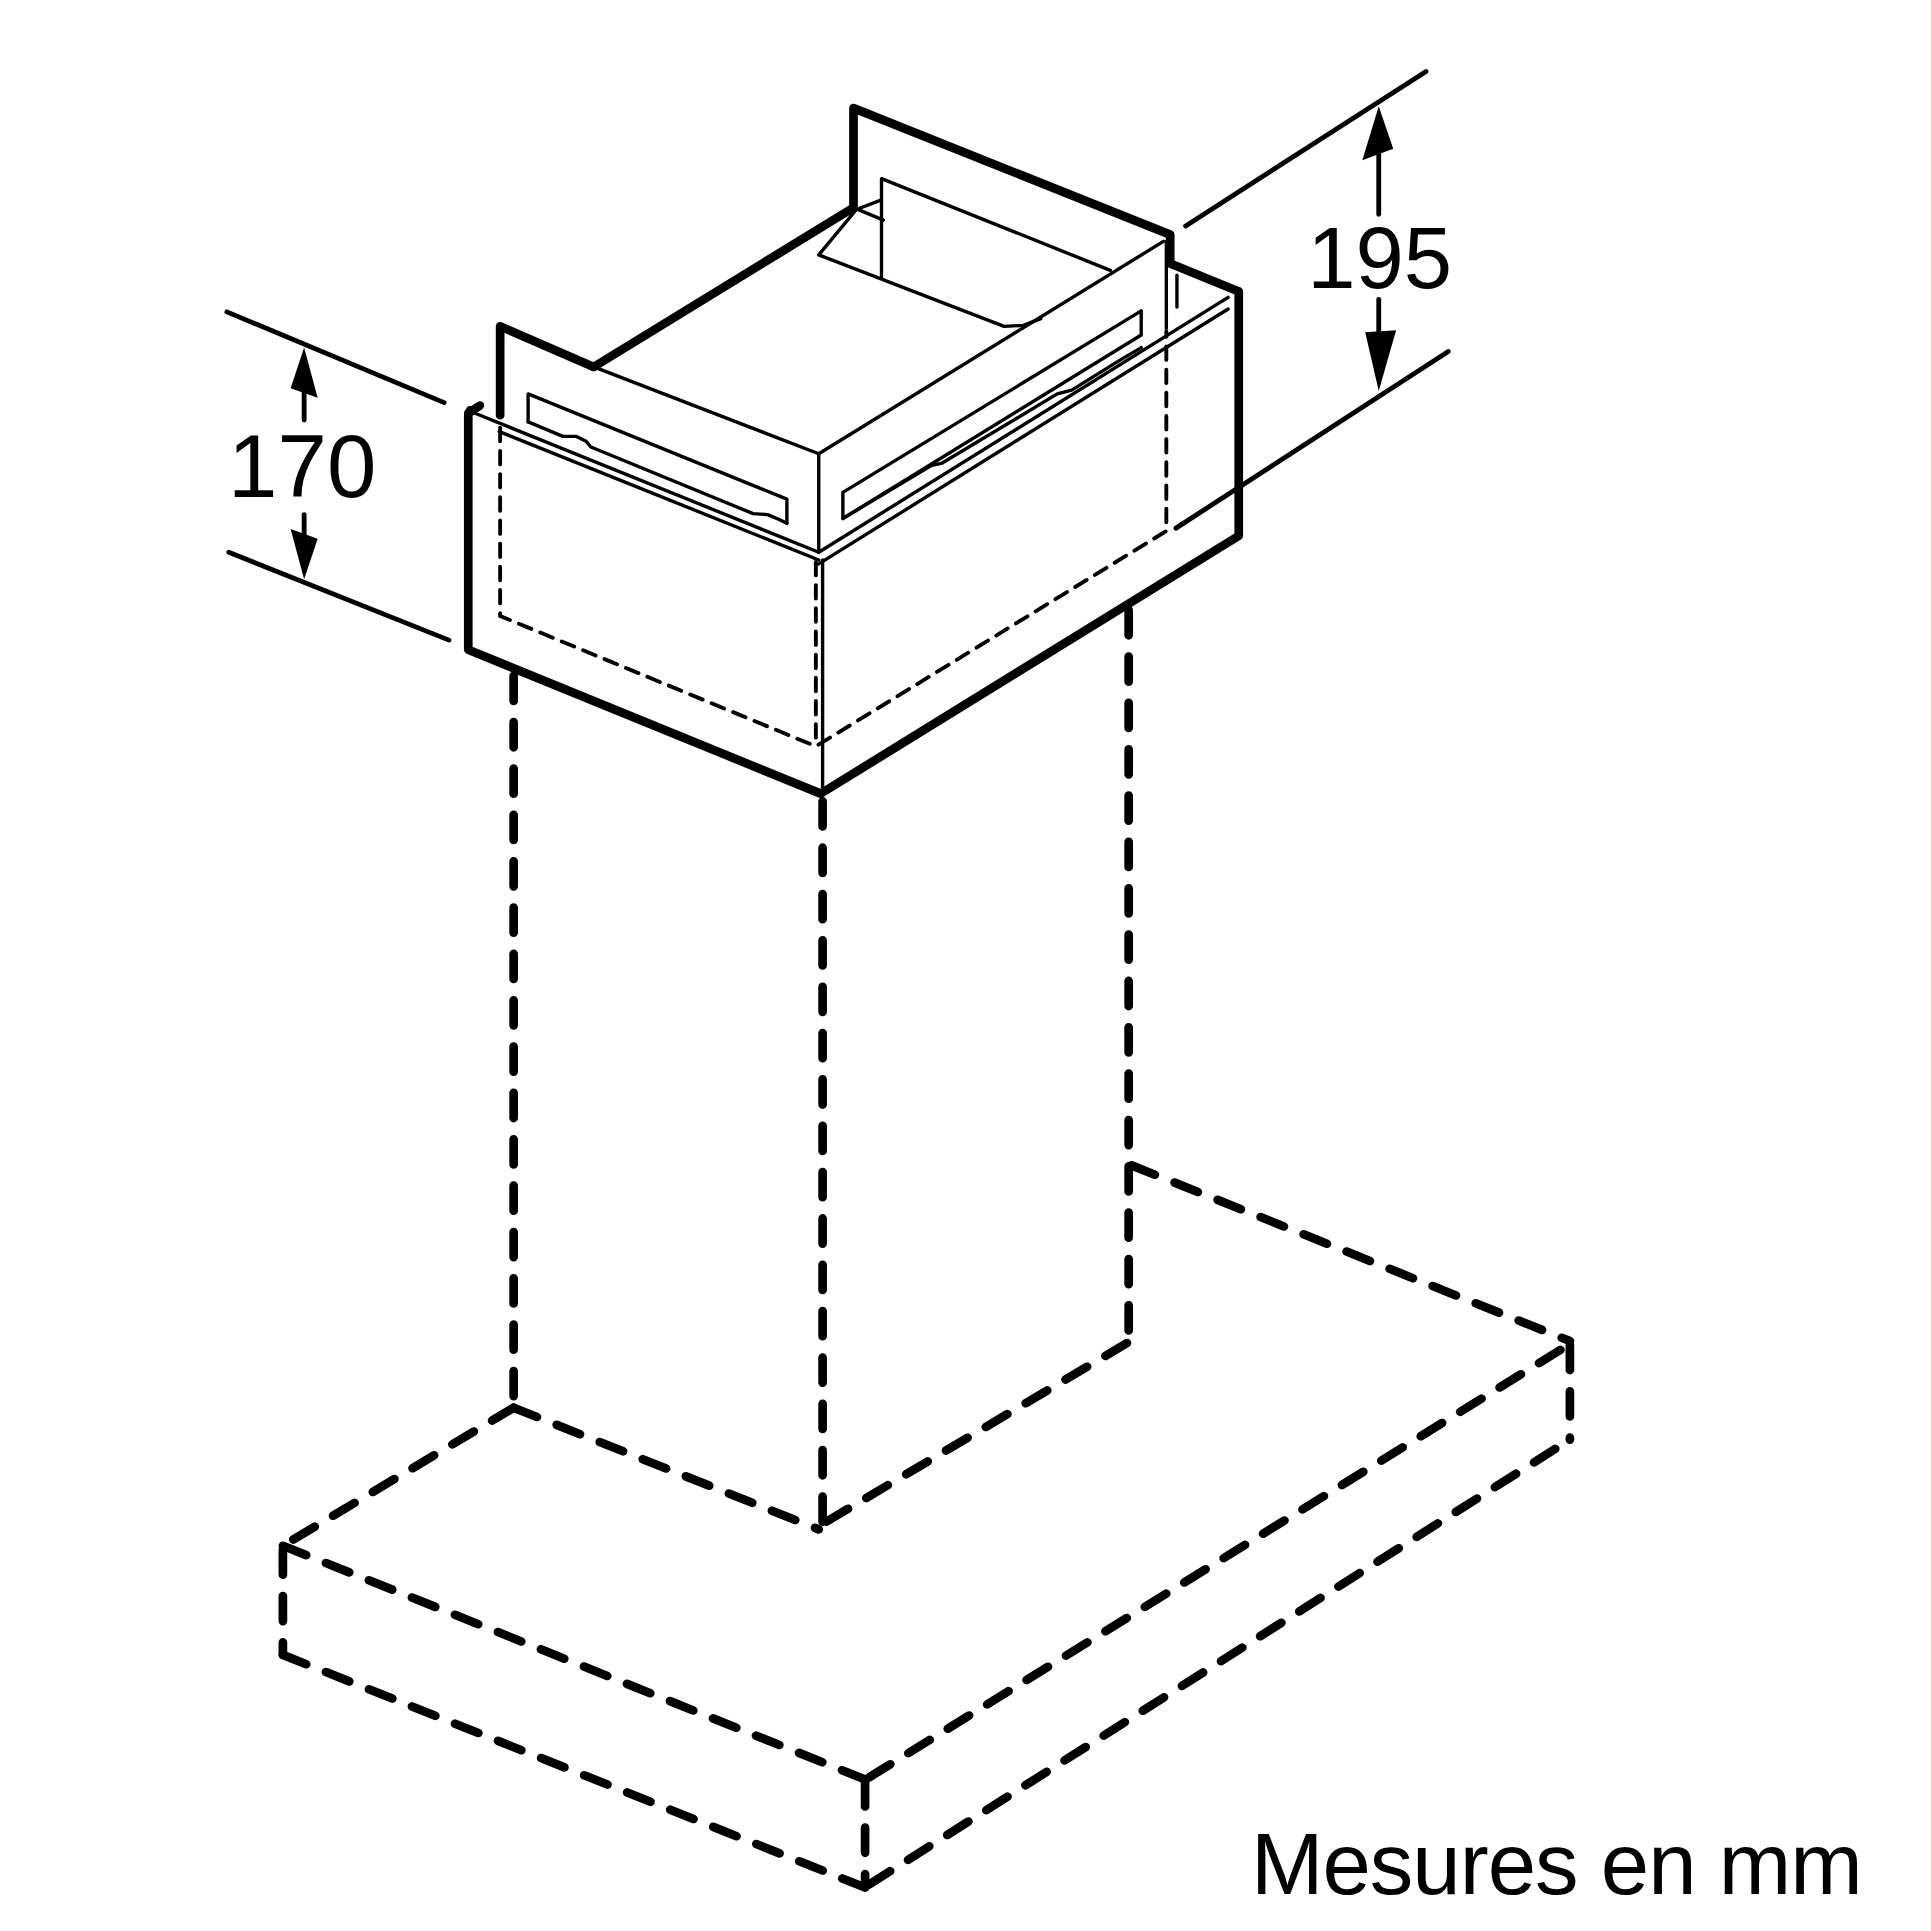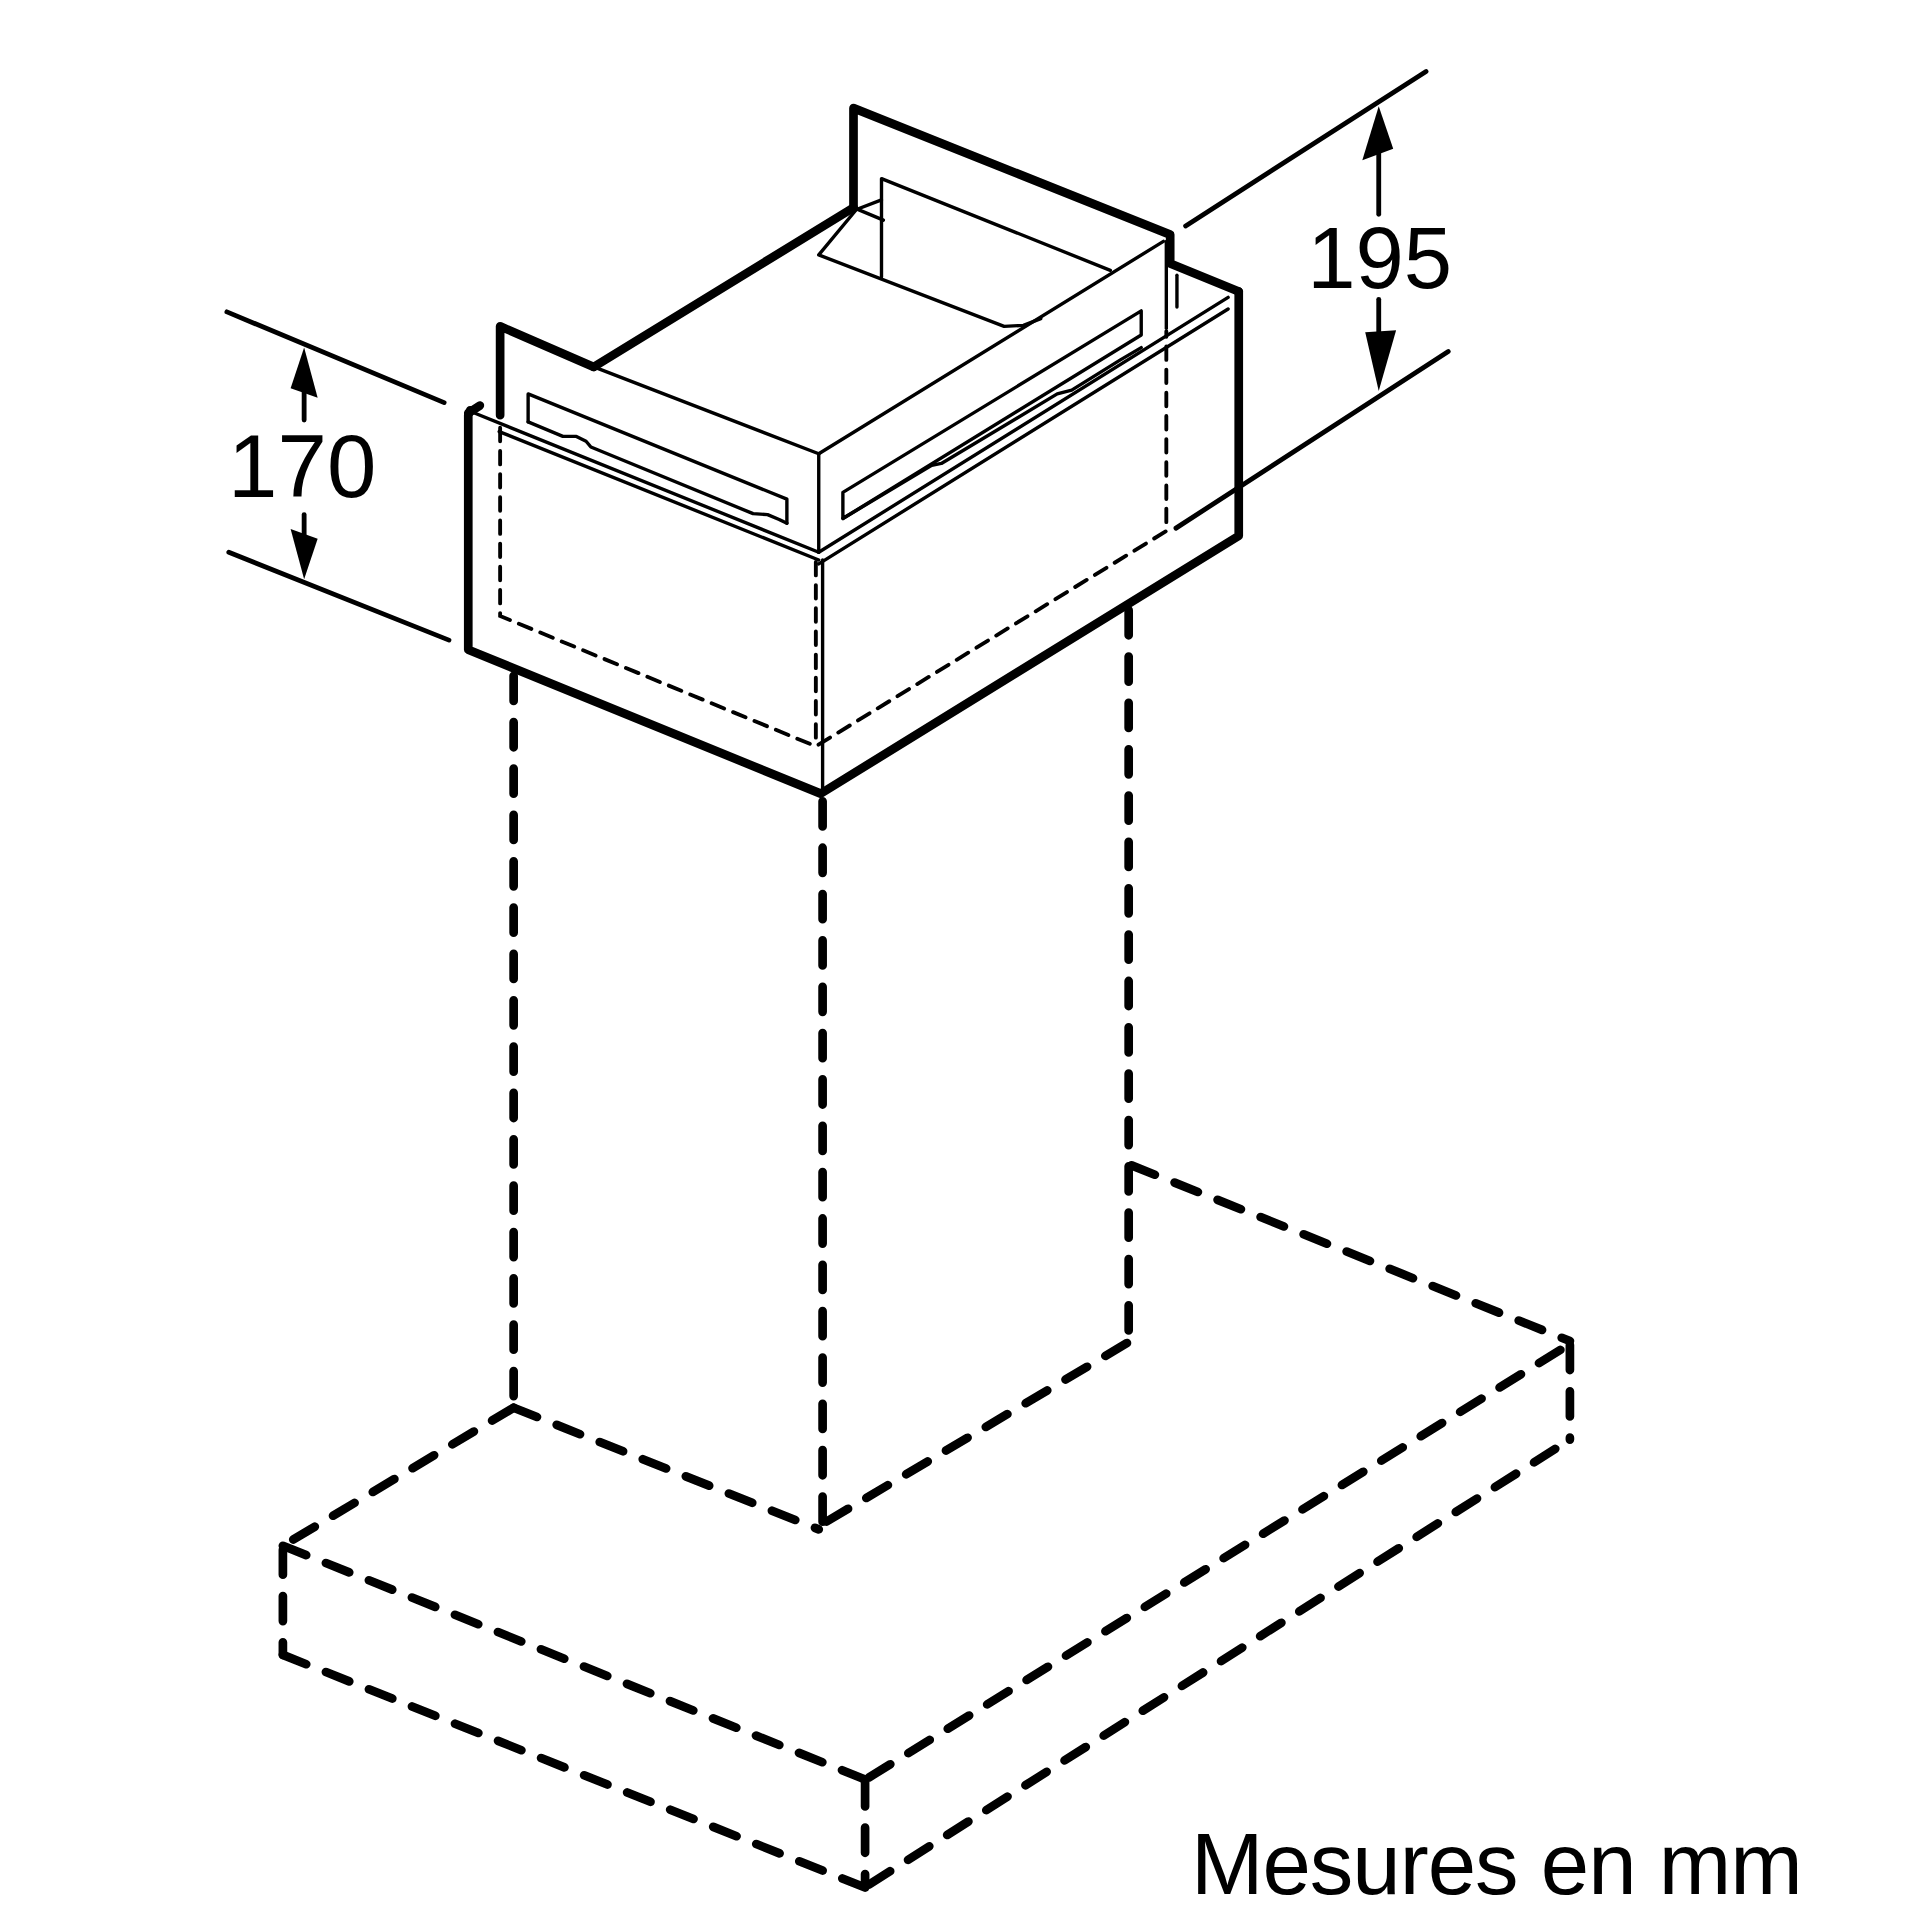--- a/index.html
+++ b/index.html
@@ -89,14 +89,14 @@
     <line class="med" x1="1228" y1="234" x2="1477" y2="74"></line>
     <line class="med" x1="1218" y1="547" x2="1500" y2="364"></line>
     <line class="med" x1="1428" y1="140" x2="1428" y2="222"></line>
     <polygon points="1428,110 1411,166 1443,154" fill="#000"></polygon>
     <line class="med" x1="1428" y1="310" x2="1428" y2="380"></line>
     <polygon points="1428,405 1414,344 1446,342" fill="#000"></polygon>
     <text class="dimtext" x="1429" y="298" font-size="90" text-anchor="middle">195</text>
   </g>
 </svg>
 
-<div class="label" style="left:1191px; top:1820px; font-size:87px; letter-spacing:-1px;">Mesures en mm</div>
+<div class="label" style="left:1251px; top:1820px; font-size:87px; letter-spacing:-1px;">Mesures en mm</div>
 
 
 </body></html>

